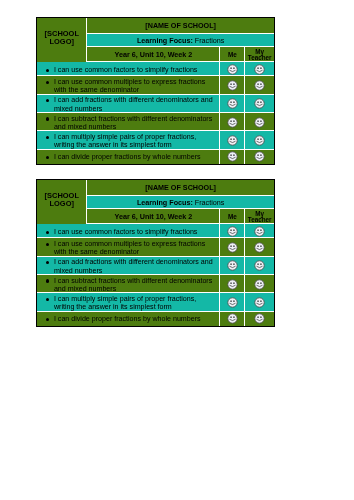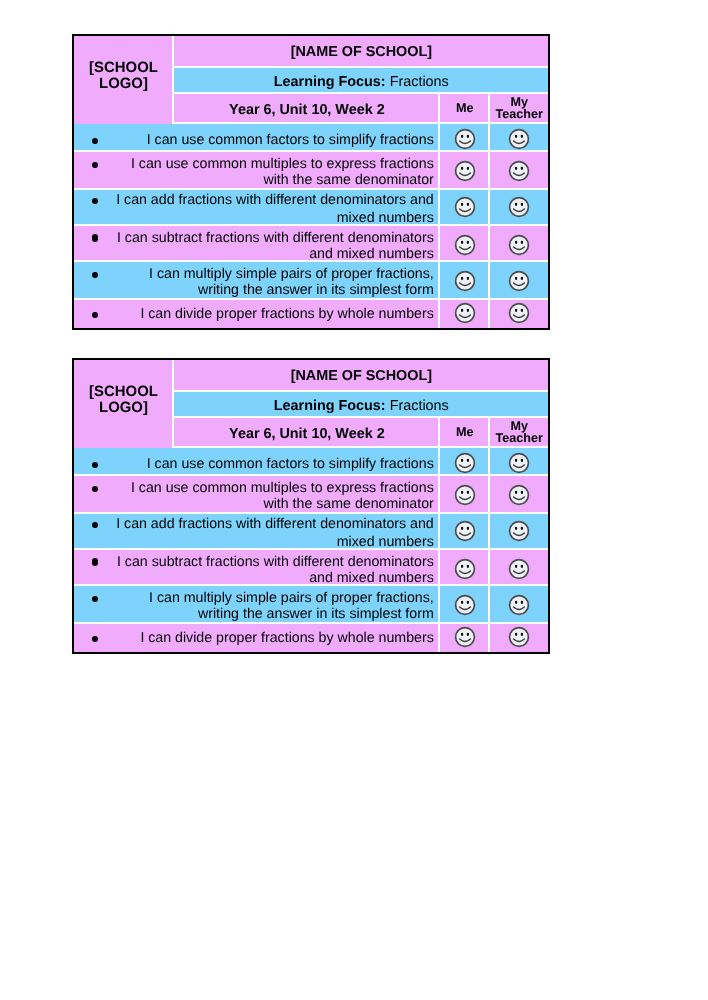--- a/index.html
+++ b/index.html
@@ -34,22 +34,22 @@
     table-layout: fixed;
     width: 100%;
     font-size: 7.1px;
   }
   table.grid td {
     padding: 0;
     border: 0;
     vertical-align: middle;
     background-clip: padding-box;
   }
-  .shade-dark { background: #f0abfc; }
-  .shade-light { background: #7dd3fc; }
+  .shade-dark { background: #4d7c0f; }
+  .shade-light { background: #14b8a6; }
 
   
   .sep-r  { box-shadow: inset -1px 0 0 #ffffff; }
   .sep-b  { box-shadow: inset 0 -1px 0 #ffffff; }
   .sep-rb { box-shadow: inset -1px 0 0 #ffffff, inset 0 -1px 0 #ffffff; }
 
   tr.last td { box-shadow: inset -1px 0 0 #ffffff; }
   tr.last td:last-child { box-shadow: none; }
   .center { text-align: center; }
   .b { font-weight: bold; }
@@ -73,21 +73,21 @@
   table.grid td.term-cell   { font-size: 7.2px; line-height: 9px; }
   table.grid td.col-me      { font-size: 6.35px; line-height: 7px; }
   table.grid td.col-teacher { font-size: 6.3px; line-height: 6.35px; padding: 0; }
   table.grid td.col-teacher > div { position: relative; top: 0.8px; }
 
   
   table.grid td.obj-cell {
     padding: 1.5px 3px 0px 17.4px;
     position: relative;
     line-height: 8.4px;
-    text-align: right;
+    text-align: left;
   }
   .obj-cell .bullet {
     position: absolute;
     display: block;
     left: 9.35px;
     top: 4.45px;
     width: 3.1px;
     height: 3.1px;
     border-radius: 50%;
     background: #000000;

